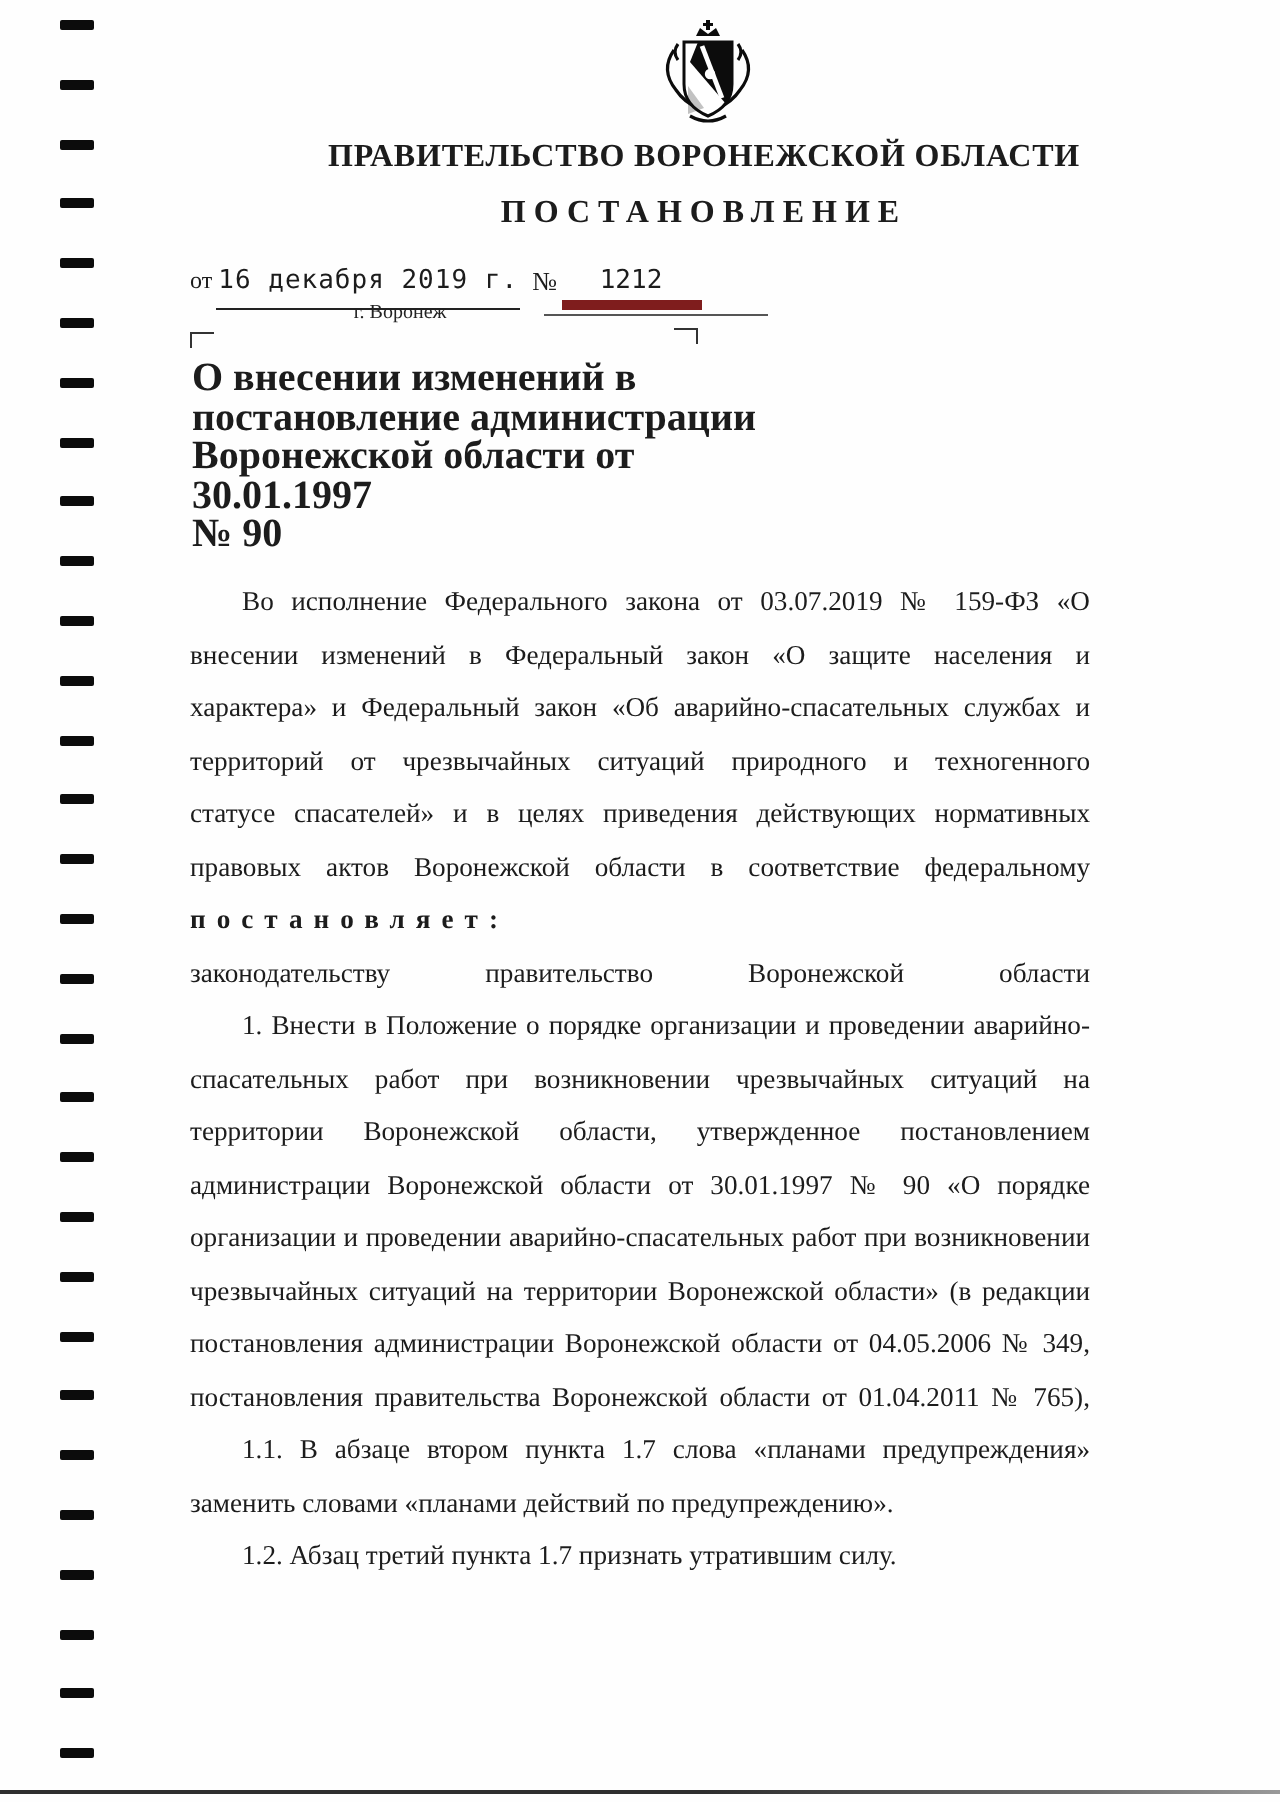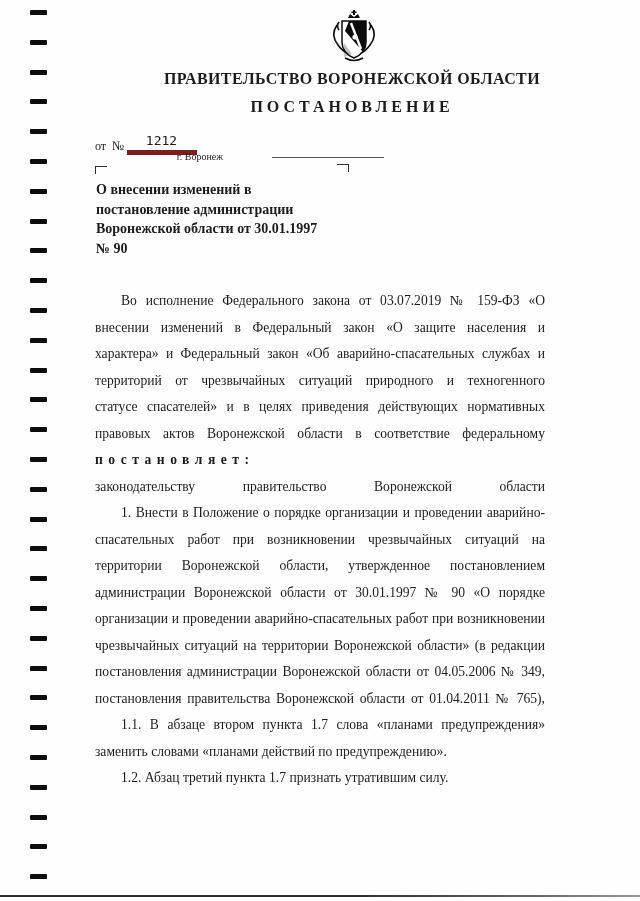--- a/index.html
+++ b/index.html
@@ -10,38 +10,38 @@
   
   .bottom-line{position:absolute;left:0;top:895px;width:640px;height:2px;
         background:linear-gradient(to right,#2e2e2e 55%,#6a6a6a 85%,#999);}
   
   .emblem{position:absolute;left:328px;top:10px;}
   .org{position:absolute;left:96px;top:70px;width:512px;text-align:center;
        font-weight:bold;font-size:16px;letter-spacing:0.4px;}
   .dtype{position:absolute;left:96px;top:98px;width:512px;text-align:center;
        font-weight:bold;font-size:16px;letter-spacing:4px;}
   
-  .daterow{position:absolute;left:95px;top:133px;display:flex;align-items:flex-end;}
+  .daterow{position:absolute;left:95px;top:133px;display:flex;}
   .fromlbl{font-size:12px;padding-bottom:1px;}
   .dateval{font-family:"DejaVu Sans Mono","Liberation Mono",monospace;font-size:13px;
        letter-spacing:0.5px;border-bottom:1px solid #222;width:152px;text-align:center;
        margin-left:2px;padding-bottom:2px;}
   .numsign{font-size:13px;margin-left:6px;padding-bottom:1px;}
   .numval{font-family:"DejaVu Sans Mono","Liberation Mono",monospace;font-size:13px;
        border-bottom:5px solid #7f1d1d;width:70px;text-align:center;margin-left:2px;padding-bottom:2px;}
   .city{position:absolute;left:124px;top:151px;width:152px;text-align:center;font-size:10px;color:#222;}
   .numline2{position:absolute;left:272px;top:157px;width:112px;border-top:1px solid #555;}
   
   .cl{position:absolute;left:95px;top:166px;width:11px;height:7px;
       border-top:1.5px solid #333;border-left:1.5px solid #333;}
   .cr{position:absolute;left:337px;top:164px;width:11px;height:7px;
       border-top:1.5px solid #333;border-right:1.5px solid #333;}
   
   .subject{position:absolute;left:96px;top:180px;width:290px;
-      font-weight:bold;font-size:14px;line-height:19.5px;}
+      font-weight:bold;font-size:20px;line-height:19.5px;}
   
   .body-text{position:absolute;left:95px;top:288px;width:450px;font-size:13.6px;line-height:26.5px;}
   .bl{text-align:left;}
   .bl.j{text-align:justify;text-align-last:justify;}
   .bl.ind{text-indent:26px;}
   .bl.b{font-weight:bold;}
   .bl.sp{font-weight:bold;letter-spacing:5.5px;}
 </style>
 </head>
 <body>
@@ -100,20 +100,21 @@
       <path d="M16,33 l8,11 -8,3 z" fill="#0c0c0c" opacity="0.25"></path>
       <circle cx="27" cy="27" r="2.6" fill="#ffffff"></circle>
     </svg>
   </div>
 
   <div class="org">ПРАВИТЕЛЬСТВО ВОРОНЕЖСКОЙ ОБЛАСТИ</div>
   <div class="dtype">ПОСТАНОВЛЕНИЕ</div>
 
   <div class="daterow">
     <span class="fromlbl">от</span>
+    <span class="dateval">16 декабря 2019 г.</span>
     <span class="numsign">№</span>
     <span class="numval">1212</span>
   </div>
   <div class="city">г. Воронеж</div>
   <div class="numline2"></div>
 
   <div class="cl"></div>
   <div class="cr"></div>
 
   <div class="subject">

